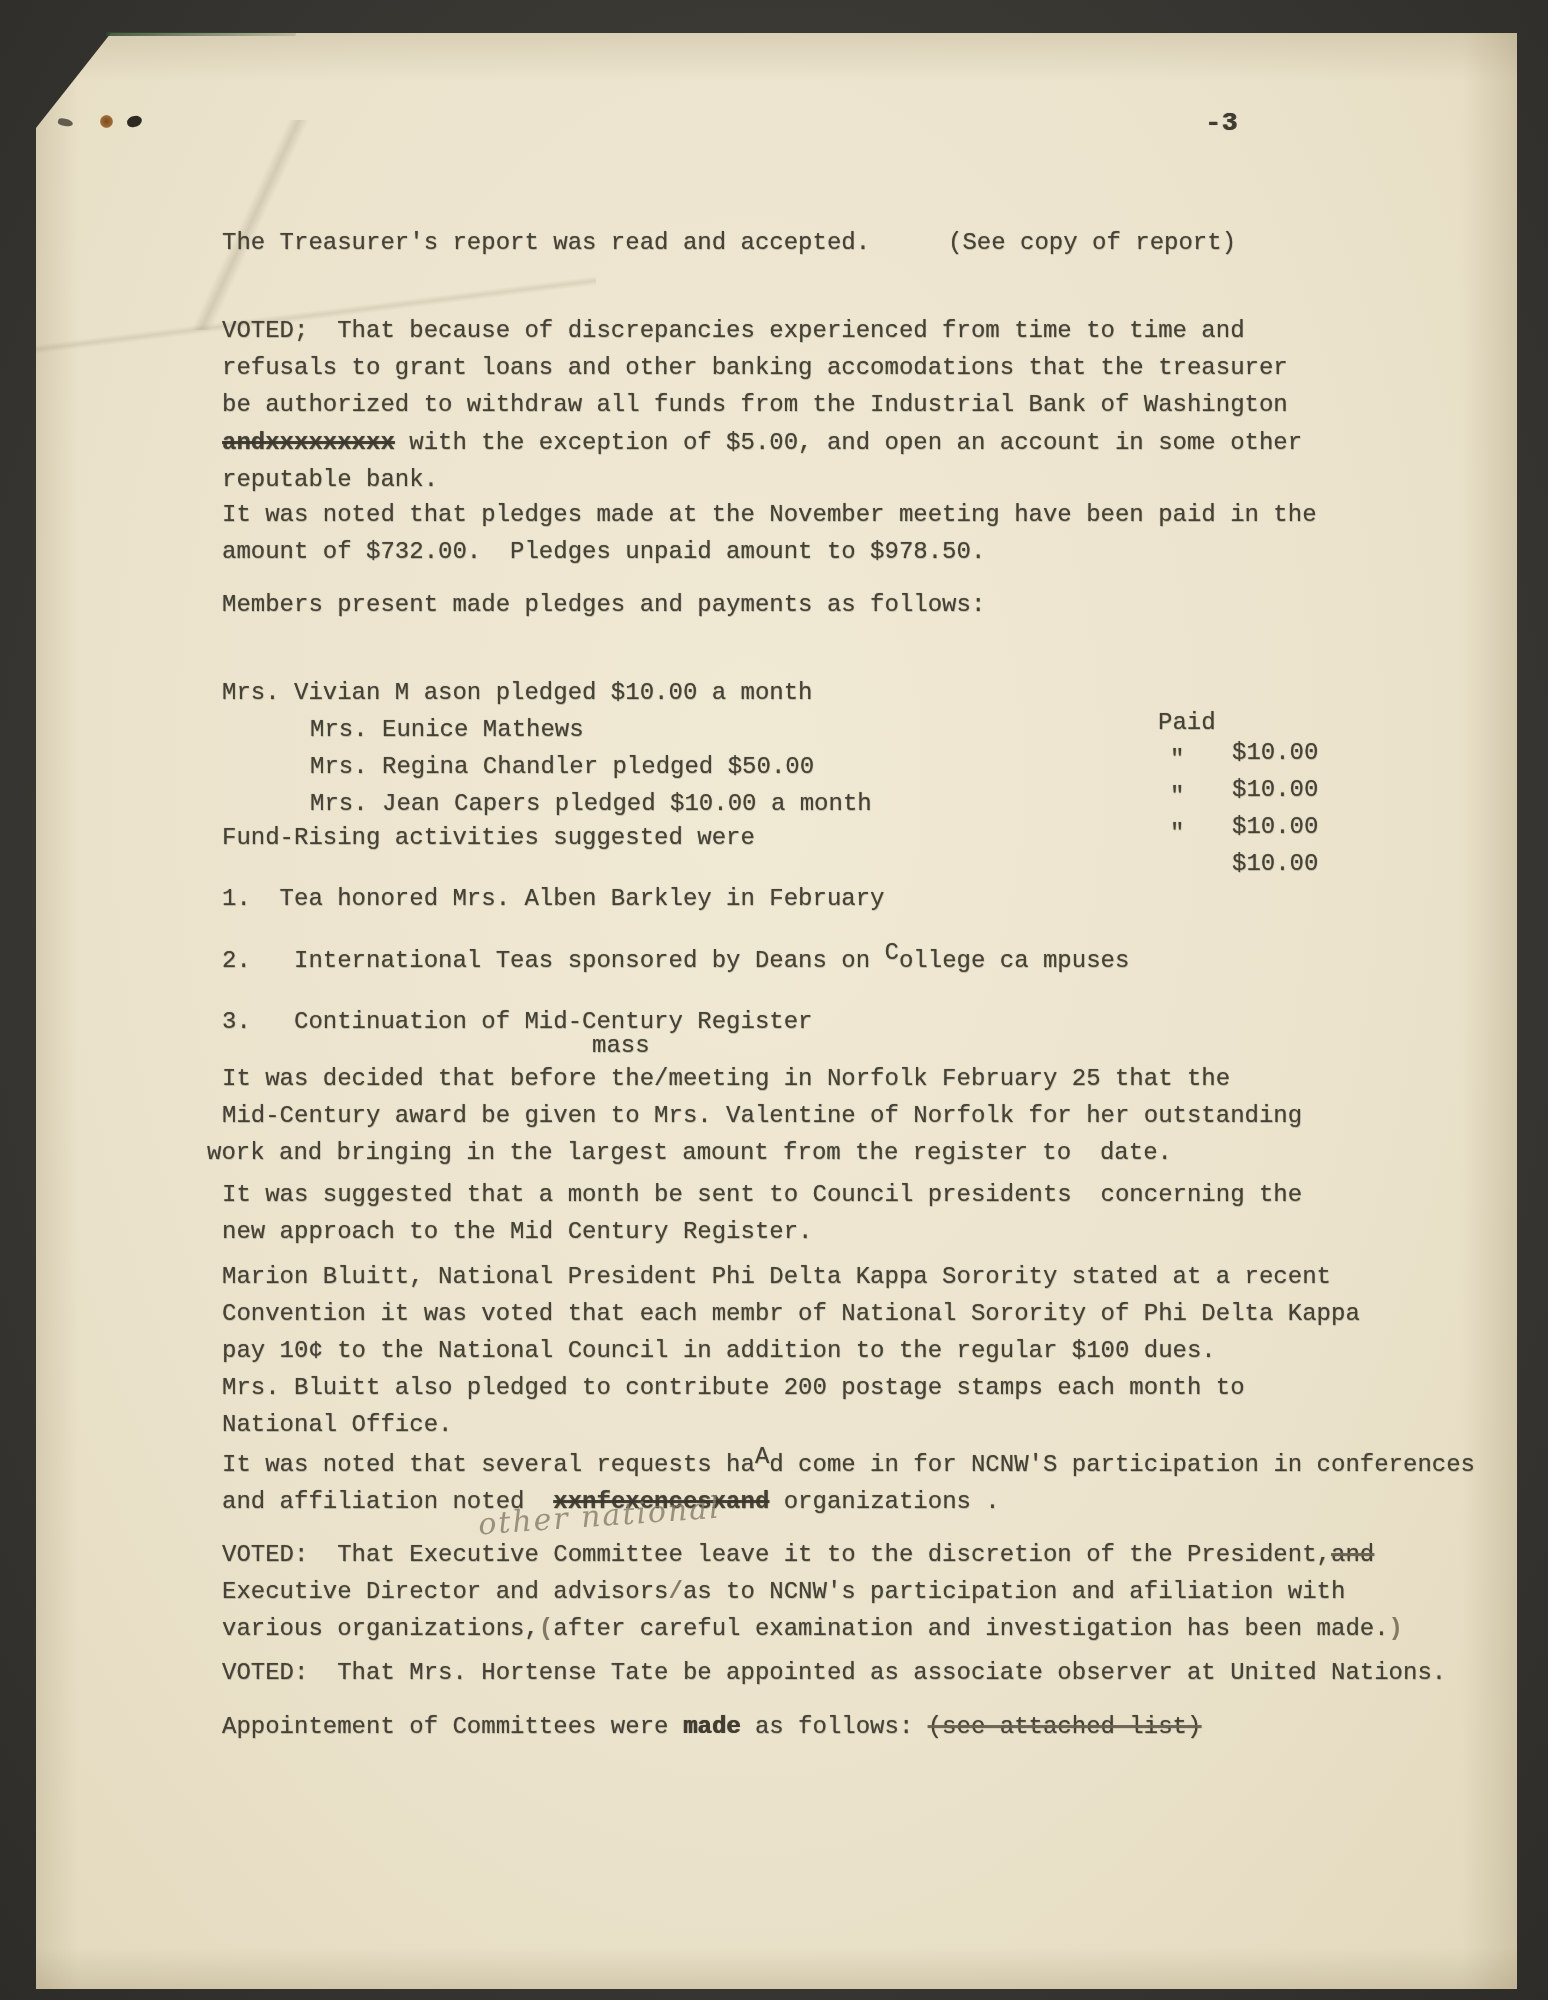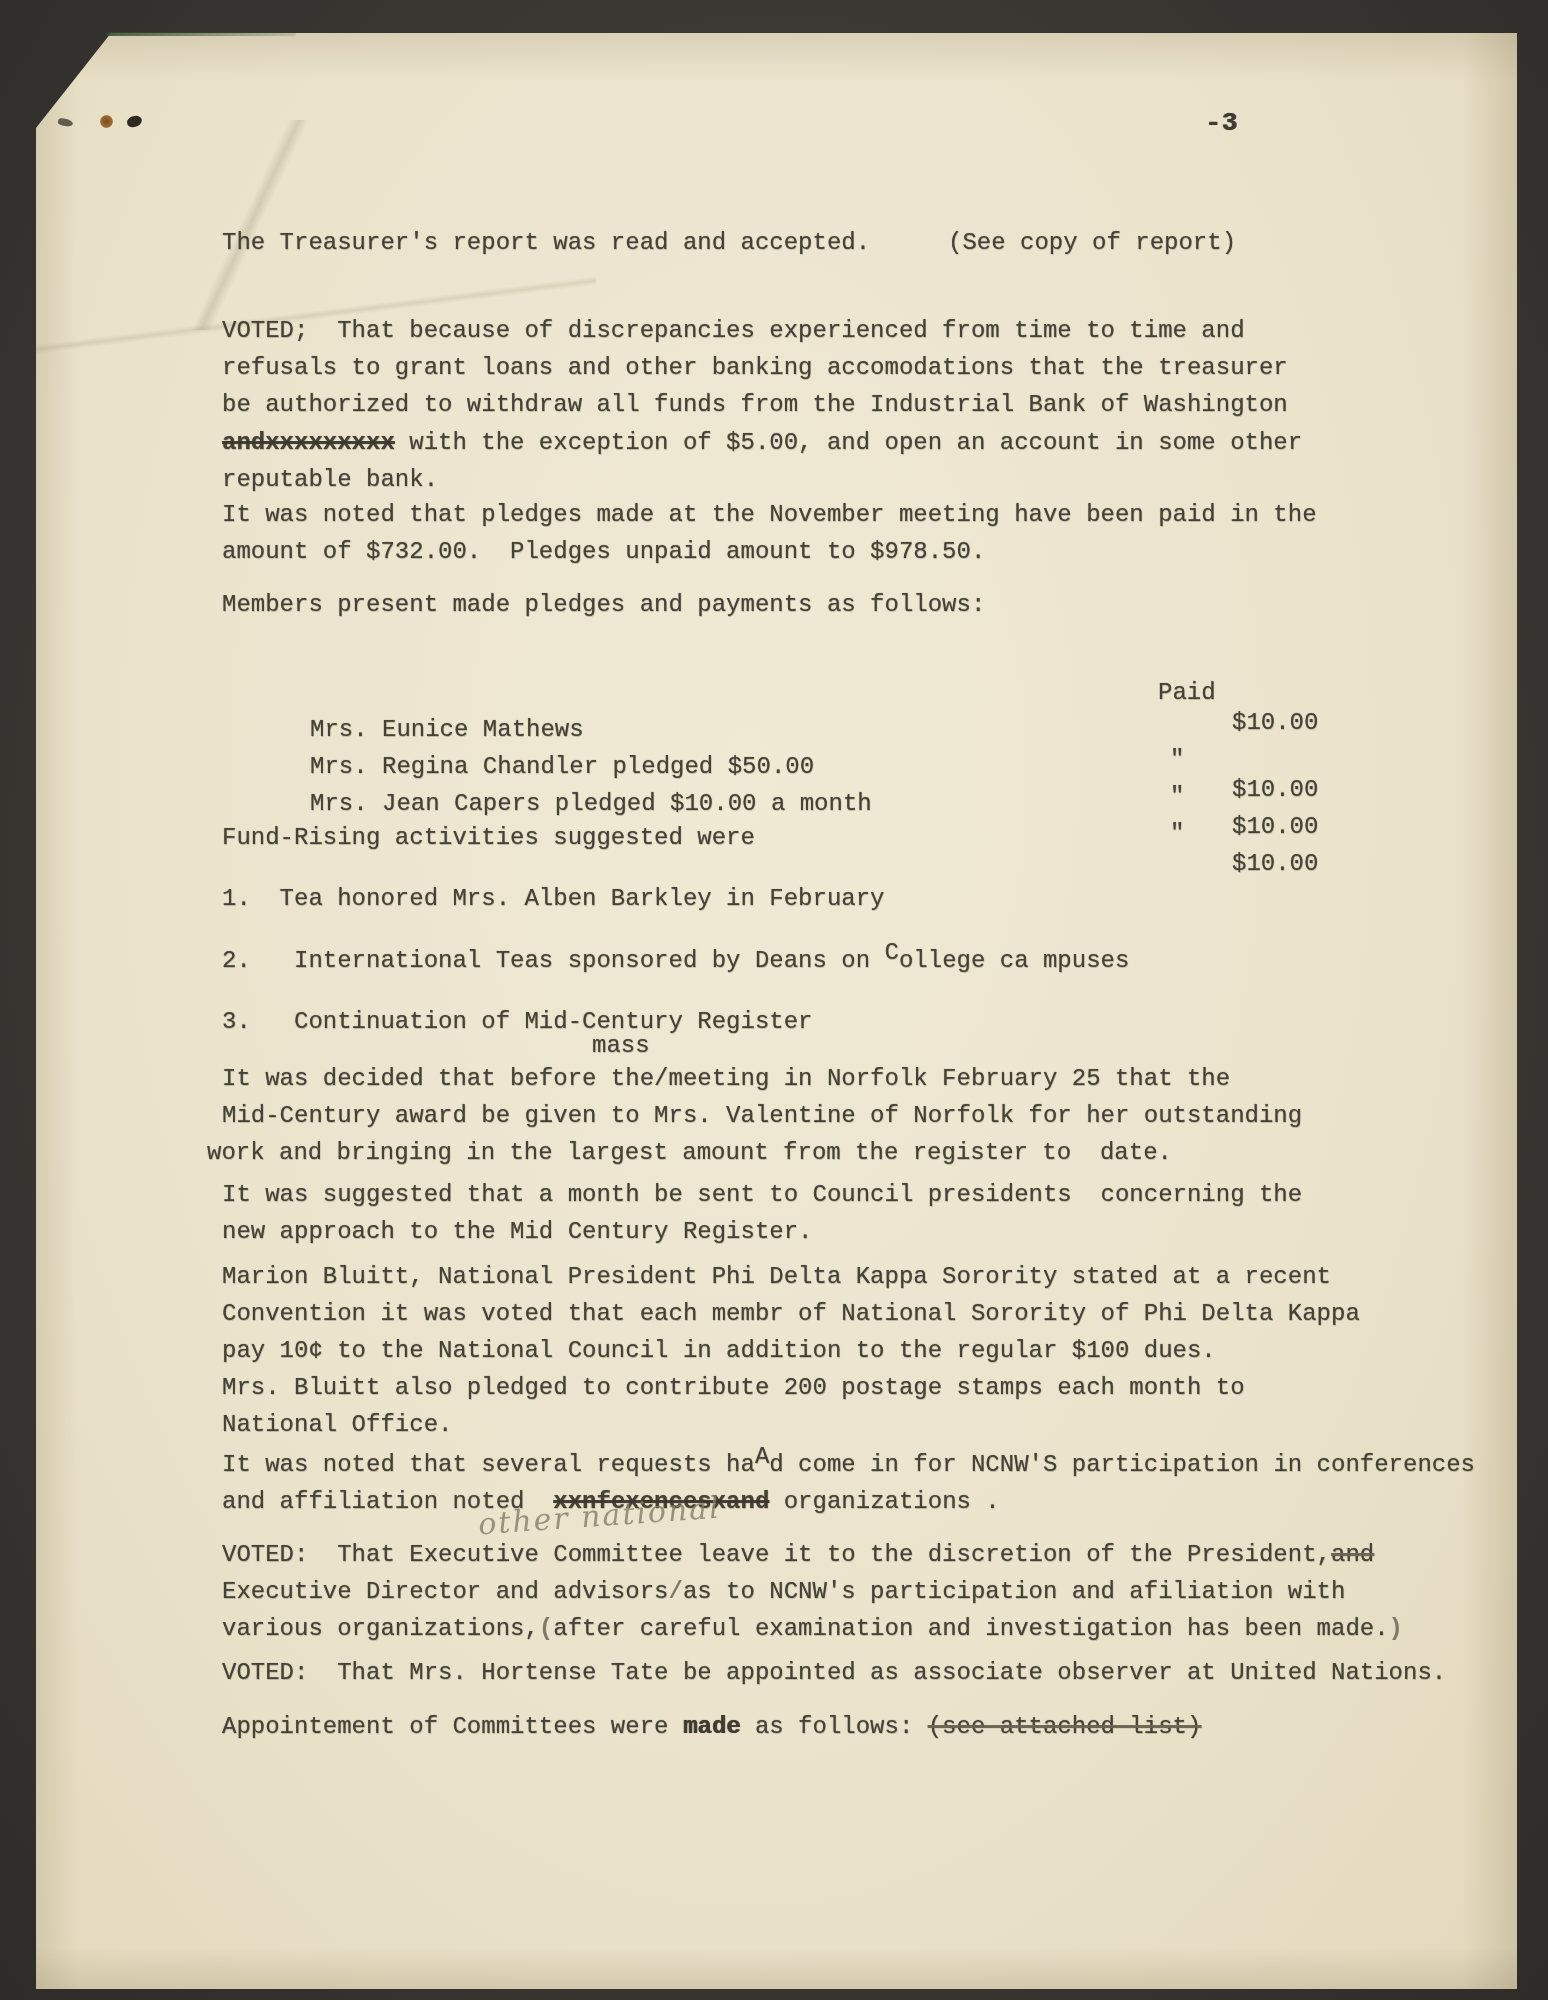--- a/index.html
+++ b/index.html
@@ -93,20 +93,21 @@
 <div class="line" style="left:222px;top:390px;">be authorized to withdraw all funds from the Industrial Bank of Washington</div>
 <div class="line" style="left:222px;top:428px;"><span class="struck">andxxxxxxxxx</span><span> with the exception of $5.00, and open an account in some other</span></div>
 <div class="line" style="left:222px;top:465px;">reputable bank.</div>
 
 <div class="line" style="left:222px;top:500px;">It was noted that pledges made at the November meeting have been paid in the</div>
 <div class="line" style="left:222px;top:537px;">amount of $732.00.  Pledges unpaid amount to $978.50.</div>
 
 <div class="line" style="left:222px;top:590px;">Members present made pledges and payments as follows:</div>
 
 <div class="trow line" style="top:648px;">
+  <span class="tname">Mrs. Vivian M ason pledged $10.00 a month</span>
   <span class="tpaid">Paid</span>
   <span class="tamt">$10.00</span>
 </div>
 <div class="trow line" style="top:685px;">
   <span class="tname indent">Mrs. Eunice Mathews</span>
   <span class="tpaid" style="padding-left:12px;">"</span>
   <span class="tamt">$10.00</span>
 </div>
 <div class="trow line" style="top:722px;">
   <span class="tname indent">Mrs. Regina Chandler pledged $50.00</span>

